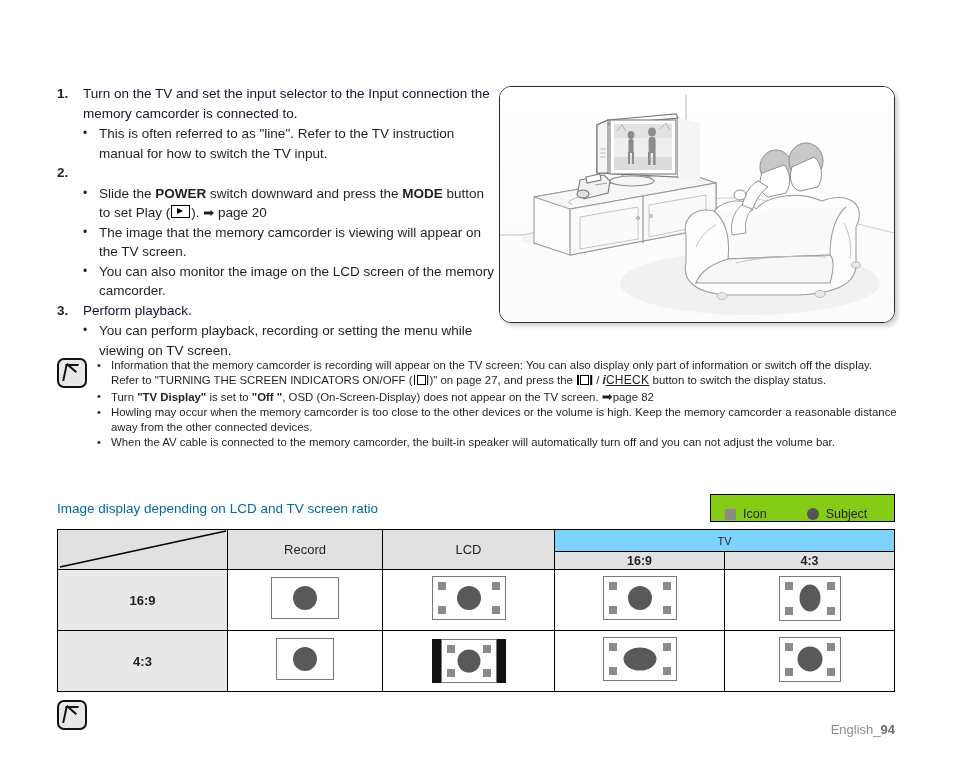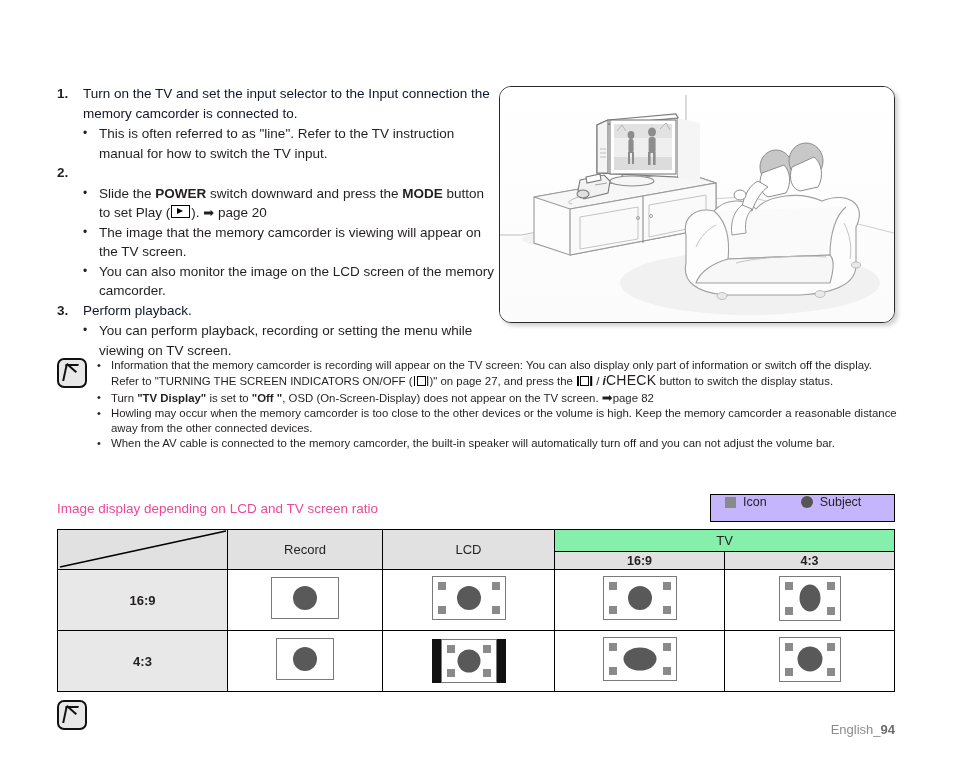--- a/index.html
+++ b/index.html
@@ -68,44 +68,45 @@
   }
   .icon-disp:before{
     content:"";position:absolute;left:3px;top:0;width:9px;height:10px;
     border:1.7px solid #000;box-sizing:border-box;
   }
   .icon-disp:after{
     content:"";position:absolute;left:0;top:0;width:1.8px;height:10px;background:#000;
     box-shadow:13.2px 0 0 #000;
   }
   .icheck{font-style:italic;font-weight:bold;font-size:12px;}
-  .chk{font-size:14px;letter-spacing:.3px;}
-
-  
-  .sec-title{position:absolute;left:57px;top:501px;font-size:13.5px;color:#ec4899;}
+  .chk{font-size:12px;letter-spacing:.3px;text-decoration:underline;}
+
+  
+  .sec-title{position:absolute;left:57px;top:501px;font-size:13.5px;color:#0369a1;}
 
   
   .legend{
     position:absolute;left:710px;top:494px;width:183px;height:26px;
-    border:1.5px solid #000;background:#c4b5fd;display:flex;align-items:flex-start;
+    border:1.5px solid #000;background:#84cc16;display:flex;align-items:flex-end;
     font-size:12.5px;
+    gap:6px;
   }
   .lg-item{display:flex;align-items:center;}
   .lg-sq{width:11px;height:11px;background:#8a8a8a;margin:0 7px 0 14px;}
   .lg-ci{width:12px;height:12px;border-radius:50%;background:#555;margin:0 7px 0 34px;}
 
   
   table.ratio{
     position:absolute;left:57px;top:529px;width:837px;
     border-collapse:collapse;table-layout:fixed;
   }
   table.ratio th,table.ratio td{border:1.2px solid #000;padding:0;}
   th.hd{background:#e1e1e1;font-size:13px;font-weight:normal;height:38px;}
   th.hd-sub{background:#e1e1e1;font-size:12.5px;font-weight:bold;height:17px;}
-  th.hd-tv{background:#86efac;font-size:13px;font-weight:normal;height:21px;margin-left:9px;}
+  th.hd-tv{background:#7dd3fc;font-size:11px;font-weight:normal;height:21px;margin-left:9px;}
   th.corner{background:#e1e1e1;position:relative;overflow:hidden;}
   th.corner svg{position:absolute;left:0;top:0;}
   td.rowlab{background:#e8e8e8;text-align:center;font-size:13px;font-weight:bold;height:60px;}
   td.cell{background:#fff;text-align:center;vertical-align:middle;}
 
   
   .scr{display:inline-block;position:relative;background:#fff;border:1.4px solid #7a7a7a;box-sizing:border-box;}
   .scr .blob{position:absolute;background:#595959;border-radius:50%;left:50%;top:50%;transform:translate(-50%,-50%);}
   .scr .ic{position:absolute;width:8px;height:8px;background:#8a8a8a;}
   .scr .ic.tl{left:5px;top:5px;} .scr .ic.tr{right:5px;top:5px;}

